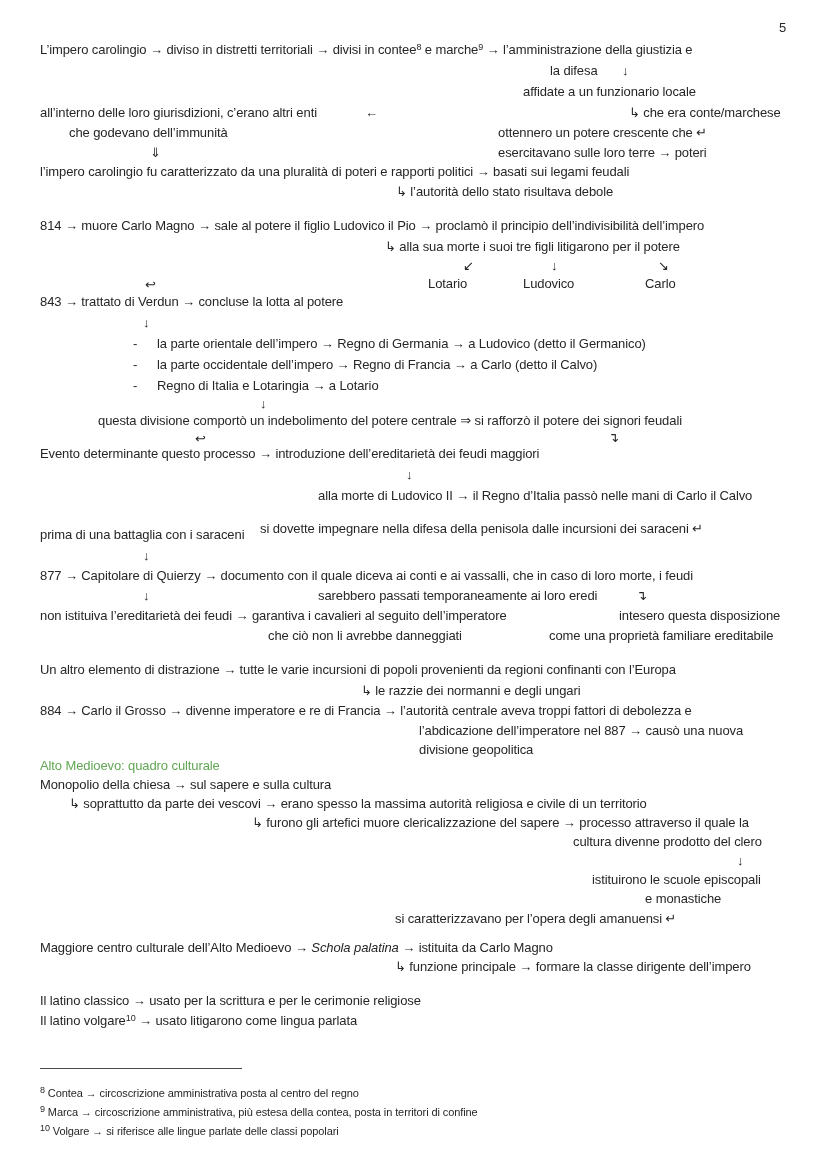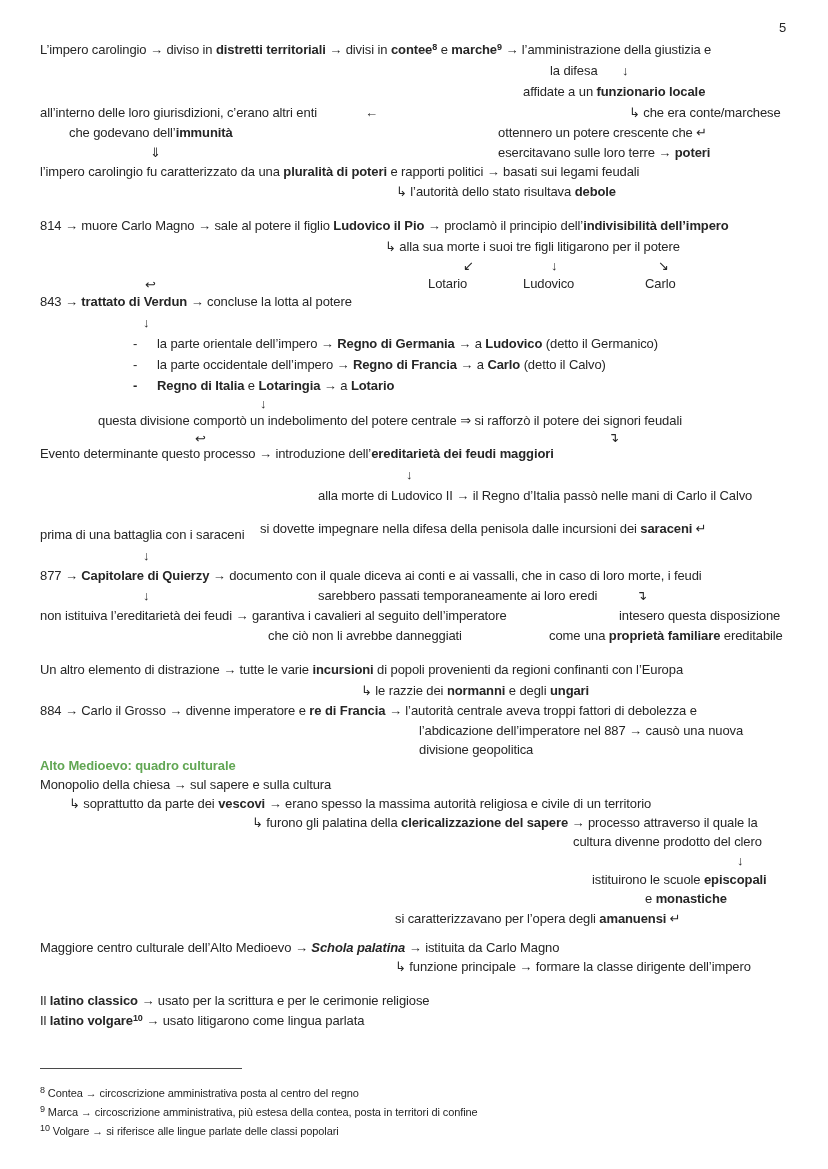--- a/index.html
+++ b/index.html
@@ -4,21 +4,21 @@
 <style>
   html,body{margin:0;padding:0;}
   body{
     width:828px;height:1169px;background:#ffffff;
     font-family:"Liberation Sans","DejaVu Sans",sans-serif;
     font-size:13px;color:#262626;
   }
   .page{position:relative;width:828px;height:1169px;overflow:hidden;background:#fff;}
   .line{position:absolute;white-space:pre;line-height:15px;letter-spacing:-0.1px;}
   .line span{letter-spacing:-0.1px;}
-  .b{font-weight:bold;}
+  .b{font-weight:normal;}
   .i{font-style:italic;}
   .g{color:var(--accent-green,#61a653);}
   .sup{font-size:9px;position:relative;top:-4px;}
   .fn{font-size:11px;}
   .fn-divider{position:absolute;left:40px;top:1068px;width:202px;border-top:1.4px solid #4a4a4a;}
 </style>
 </head>
 <body style="color: rgb(38, 38, 38);">
 
 <div class="page">
@@ -73,21 +73,21 @@
       <div class="line" style="left: 268px; top: 628px; text-align: center;"><span>che ciò non li avrebbe danneggiati</span></div>
       <div class="line" style="left: 549px; top: 628px;"><span>come una </span><span class="b">proprietà familiare</span><span> ereditabile</span></div>
       <div class="line" style="left: 40px; top: 662px;"><span>Un altro elemento di distrazione → tutte le varie </span><span class="b">incursioni</span><span> di popoli provenienti da regioni confinanti con l’Europa</span></div>
       <div class="line" style="left: 361px; top: 683px;"><span>↳ le razzie dei </span><span class="b">normanni</span><span> e degli </span><span class="b">ungari</span></div>
       <div class="line" style="left: 40px; top: 703px;"><span>884 → Carlo il Grosso → divenne imperatore e </span><span class="b">re di Francia</span><span> → l’autorità centrale aveva troppi fattori di debolezza e</span></div>
       <div class="line" style="left: 419px; top: 723px;"><span>l’abdicazione dell’imperatore nel 887 → causò una nuova</span></div>
       <div class="line" style="left: 419px; top: 742px;"><span>divisione geopolitica</span></div>
       <div class="line" style="left: 40px; top: 758px;"><span class="b g">Alto Medioevo: quadro culturale</span></div>
       <div class="line" style="left: 40px; top: 777px;"><span>Monopolio della chiesa → sul sapere e sulla cultura</span></div>
       <div class="line" style="left: 69px; top: 796px;"><span>↳ soprattutto da parte dei </span><span class="b">vescovi</span><span> → erano spesso la massima autorità religiosa e civile di un territorio</span></div>
-      <div class="line" style="left: 252px; top: 815px;"><span>↳ furono gli palatina della </span><span class="b">clericalizzazione del sapere</span><span> → processo attraverso il quale la</span></div>
+      <div class="line" style="left: 252px; top: 815px;"><span>↳ furono gli artefici muore </span><span class="b">clericalizzazione del sapere</span><span> → processo attraverso il quale la</span></div>
       <div class="line" style="left: 573px; top: 834px;"><span>cultura divenne prodotto del clero</span></div>
       <div class="line" style="left: 737px; top: 853px;"><span>↓</span></div>
       <div class="line" style="left: 592px; top: 872px;"><span>istituirono le scuole </span><span class="b">episcopali</span></div>
       <div class="line" style="left: 645px; top: 891px;"><span>e </span><span class="b">monastiche</span></div>
       <div class="line" style="left: 395px; top: 911px;"><span>si caratterizzavano per l’opera degli </span><span class="b">amanuensi</span><span> ↵</span></div>
       <div class="line" style="left: 40px; top: 940px;"><span>Maggiore centro culturale dell’Alto Medioevo → </span><span class="b i">Schola palatina</span><span> → istituita da Carlo Magno</span></div>
       <div class="line" style="left: 395px; top: 959px;"><span>↳ funzione principale → formare la classe dirigente dell’impero</span></div>
       <div class="line" style="left: 40px; top: 993px;"><span>Il </span><span class="b">latino classico</span><span> → usato per la scrittura e per le cerimonie religiose</span></div>
       <div class="line" style="left: 40px; top: 1013px;"><span>Il </span><span class="b">latino volgare</span><span class="b sup">10</span><span> → usato litigarono come lingua parlata</span></div>
       <div class="line fn" style="left: 40px; top: 1086px;"><span class="sup">8</span><span> Contea → circoscrizione amministrativa posta al centro del regno</span></div>

